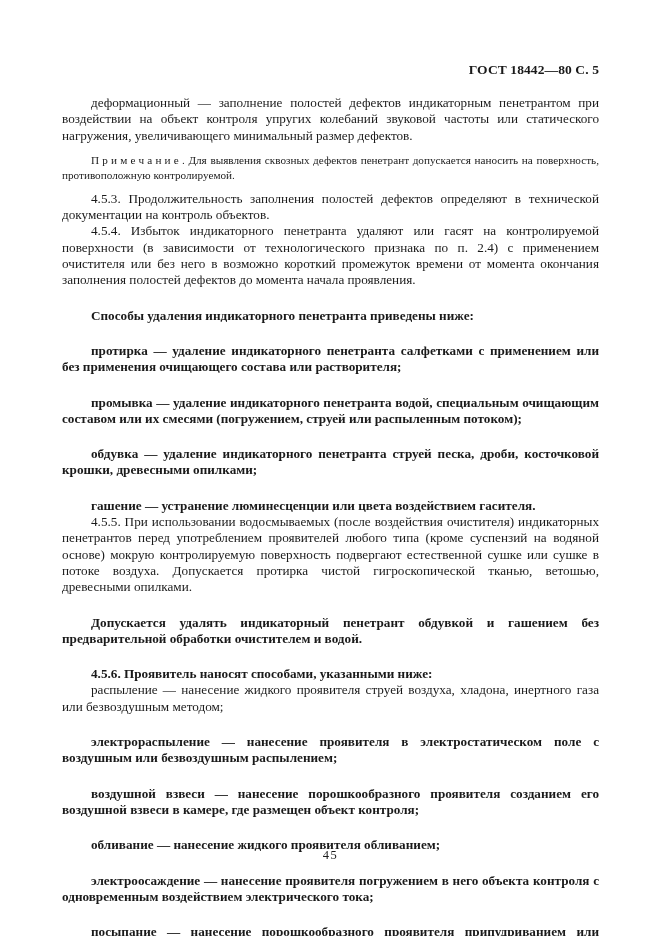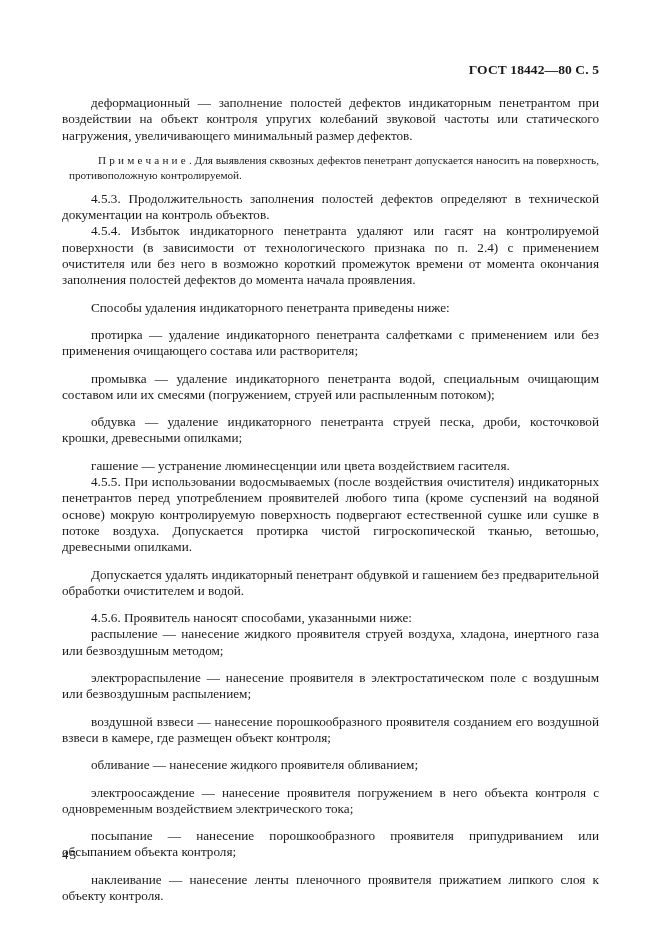--- a/index.html
+++ b/index.html
@@ -2,24 +2,24 @@
 <html><head>
 <meta charset="utf-8">
 <style>
   html, body { margin:0; padding:0; background:#ffffff; }
   body { width:661px; height:936px; position:relative; overflow:hidden; }
   .page { position:absolute; left:62px; top:0; width:537px; color:#1a1a1a;
     font-family:"Liberation Serif", serif; font-size:13.2px; }
   .header { position:absolute; top:62px; right:0; font-weight:bold; font-size:13.5px; letter-spacing:0.1px; }
   .body { position:absolute; top:95px; left:0; width:537px; }
   .p { margin:0; line-height:16.3px; text-align:justify; text-indent:29px; }
-  .p.gap { margin-top:11px; }
-  .note { margin:9px 0 8px 7px; font-size:11.2px; line-height:15px; text-align:justify; text-indent:29px; }
+  .p.gap { margin-top:19px;font-weight:bold; }
+  .note { margin:9px 0 8px 0; font-size:11.2px; line-height:15px; text-align:justify; text-indent:29px; }
   .note .sp { letter-spacing:3.2px; }
-  .pagenum { position:absolute; top:848px; left:0; width:537px; font-size:12.5px; letter-spacing:1.5px; }
+  .pagenum { position:absolute; top:848px; left:0; width:537px; text-align:center; font-size:12.5px; letter-spacing:1.5px; }
 </style>
 </head>
 <body>
 
 <div class="page">
   <div class="header">ГОСТ 18442—80 С. 5</div>
 
   <div class="body">
     <p class="p">деформационный — заполнение полостей дефектов индикаторным пенетрантом при воздействии на объект контроля упругих колебаний звуковой частоты или статического нагружения, увеличивающего минимальный размер дефектов.</p>
 

